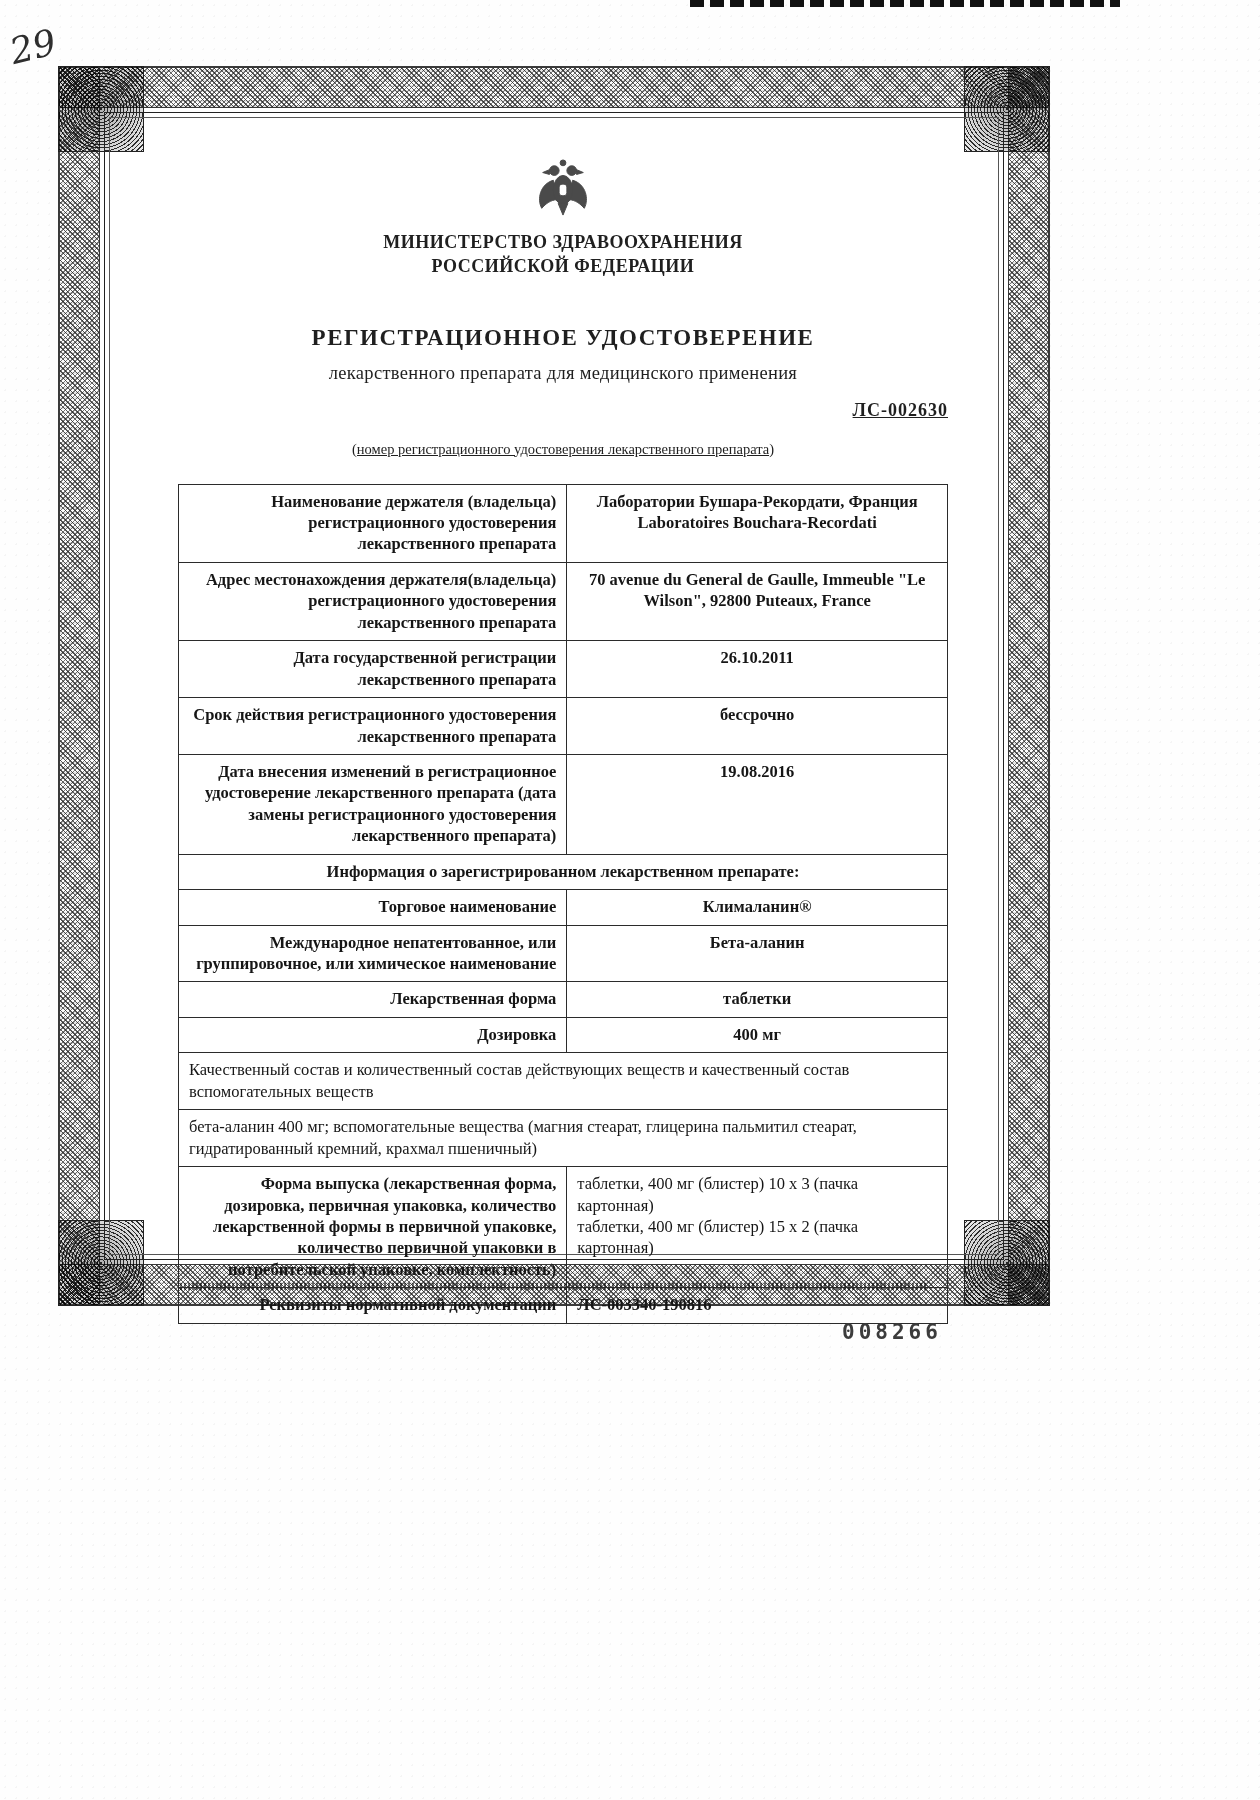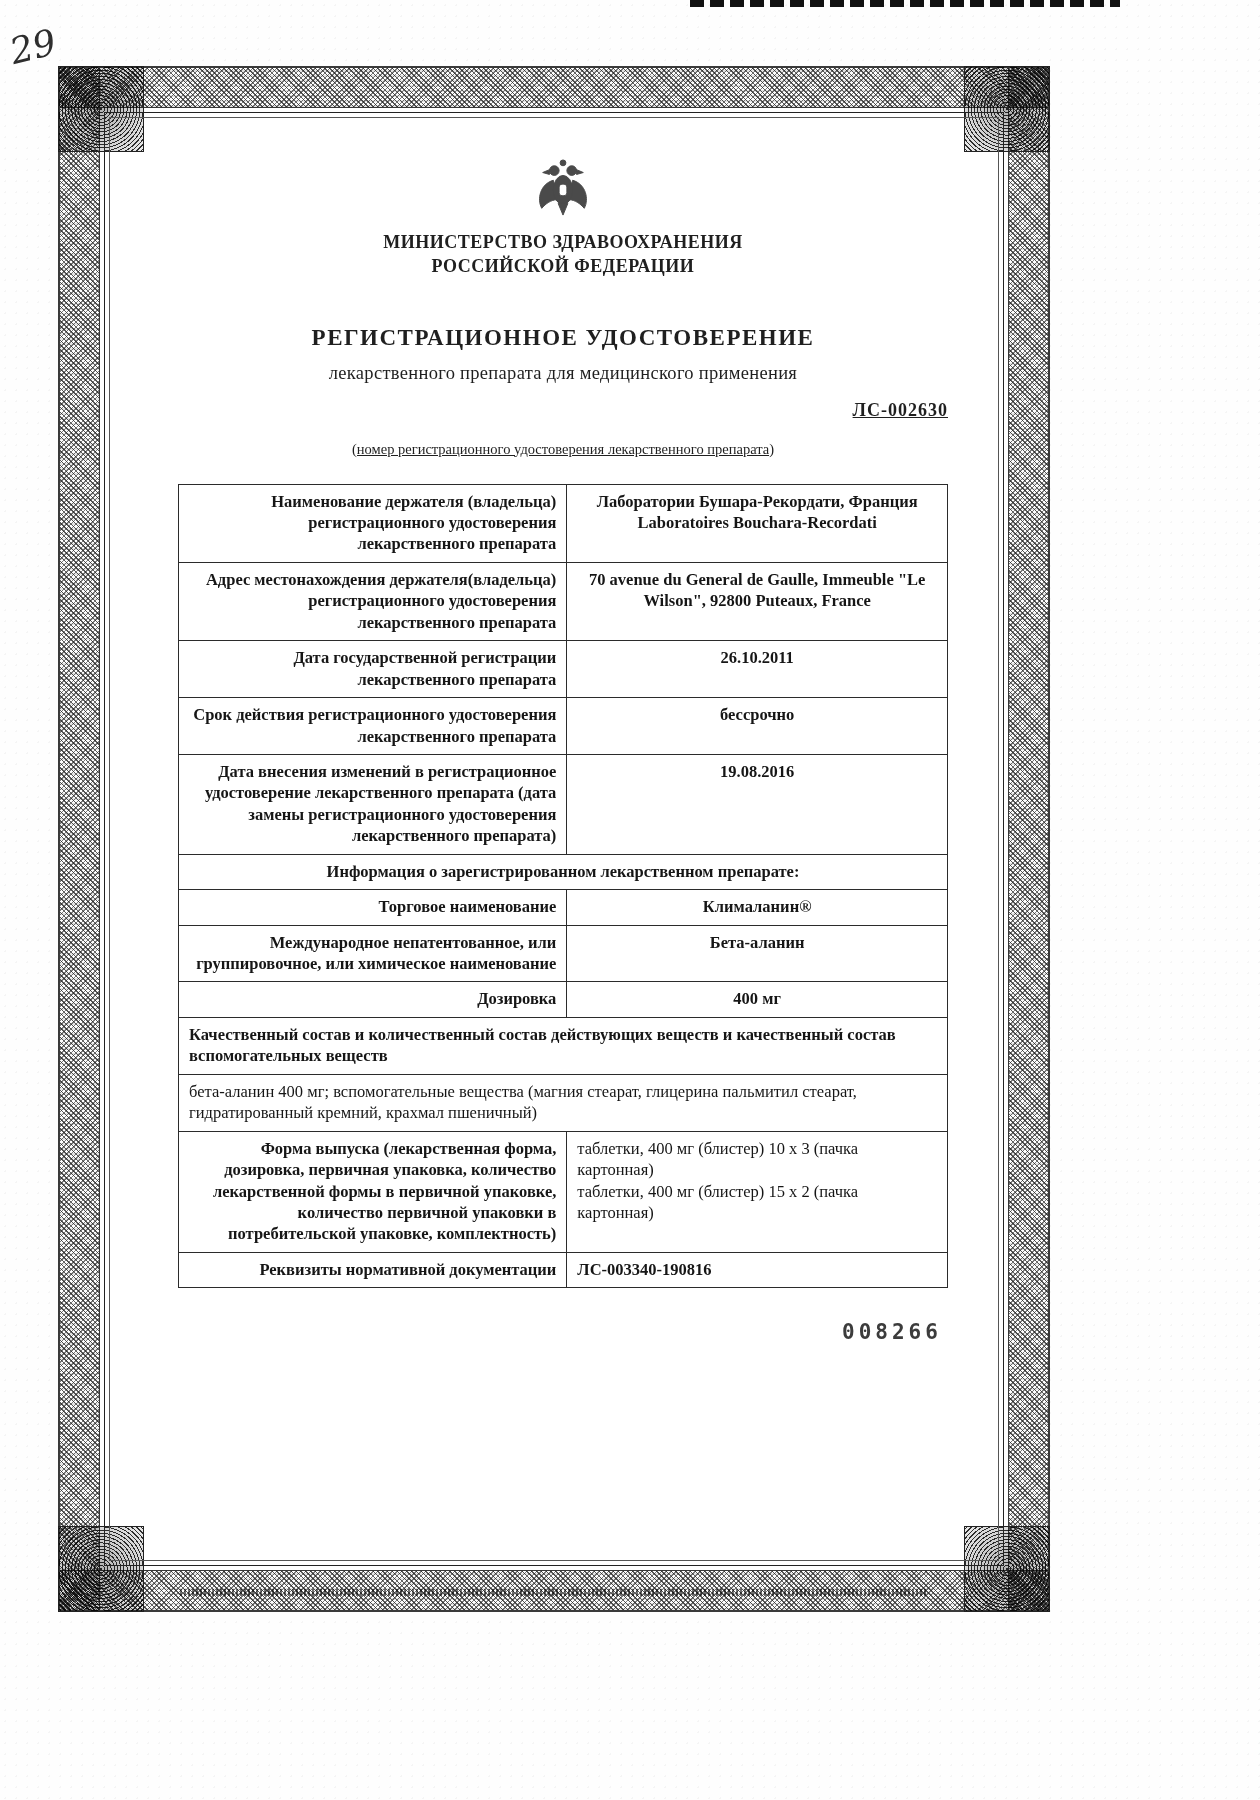--- a/index.html
+++ b/index.html
@@ -19,21 +19,21 @@
     background: repeating-linear-gradient(90deg,#111 0 14px, transparent 14px 20px);
   }
   .handwritten {
     position:absolute; left:10px; top:26px;
     font-family:"DejaVu Serif",serif; font-style:italic;
     font-size:36px; color:#2e2e2e; transform:rotate(-14deg);
   }
 
   
   .certificate {
-    position:absolute; left:58px; top:66px; width:992px; height:1546px;
+    position:absolute; left:58px; top:66px; width:992px; height:1240px;
     background:#fff; border:2px solid #3a3a3a;
   }
   .band { position:absolute; opacity:.9;
     background:
       repeating-linear-gradient(45deg, rgba(10,10,10,.75) 0 1.1px, transparent 1.1px 3.4px),
       repeating-linear-gradient(135deg, rgba(10,10,10,.6) 0 1.1px, transparent 1.1px 3.4px),
       repeating-linear-gradient(0deg, rgba(0,0,0,.12) 0 2px, transparent 2px 5px);
   }
   .band-top    { left:0; right:0; top:0; height:40px; border-bottom:1px solid #222; }
   .band-bottom { left:0; right:0; bottom:0; height:40px; border-top:1px solid #222; }
@@ -71,21 +71,21 @@
   }
   table.doc-table td {
     border:1.6px solid #2b2b2b; padding:6px 10px 7px 10px; vertical-align:top;
     line-height:1.3;
   }
   td.lbl { width:50.5%; font-weight:bold; text-align:right; }
   td.val { font-weight:bold; text-align:center; white-space:pre-line; }
   td.val.left { text-align:left; }
   td.val.normal { font-weight:normal; }
   td.full-center { text-align:center; font-weight:bold; }
-  td.full-left { text-align:left; font-weight:bold; }
+  td.full-left { text-align:left; font-weight:normal; }
   td.full-left.normal { font-weight:normal;margin-top:28px; }
 
   .serial {
     position:absolute; left:782px; top:1252px;
     font-family:"DejaVu Sans Mono","Liberation Mono",monospace;
     font-size:21px; font-weight:bold; letter-spacing:4px; color:#3c3c3c;
   }
 </style>
 </head>
 <body>
@@ -162,20 +162,24 @@
         </tr>
         <tr>
           <td class="lbl">Торговое наименование</td>
           <td class="val">Клималанин®</td>
         </tr>
         <tr>
           <td class="lbl">Международное непатентованное, или группировочное, или химическое наименование</td>
           <td class="val">Бета-аланин</td>
         </tr>
         <tr>
+          <td class="lbl">Лекарственная форма</td>
+          <td class="val">таблетки</td>
+        </tr>
+        <tr>
           <td class="lbl">Дозировка</td>
           <td class="val">400 мг</td>
         </tr>
         <tr>
           <td class="full-left" colspan="2">Качественный состав и количественный состав действующих веществ и качественный состав вспомогательных веществ</td>
         </tr>
         <tr>
           <td class="full-left normal" colspan="2">бета-аланин 400 мг; вспомогательные вещества (магния стеарат, глицерина пальмитил стеарат, гидратированный кремний, крахмал пшеничный)</td>
         </tr>
         <tr>

